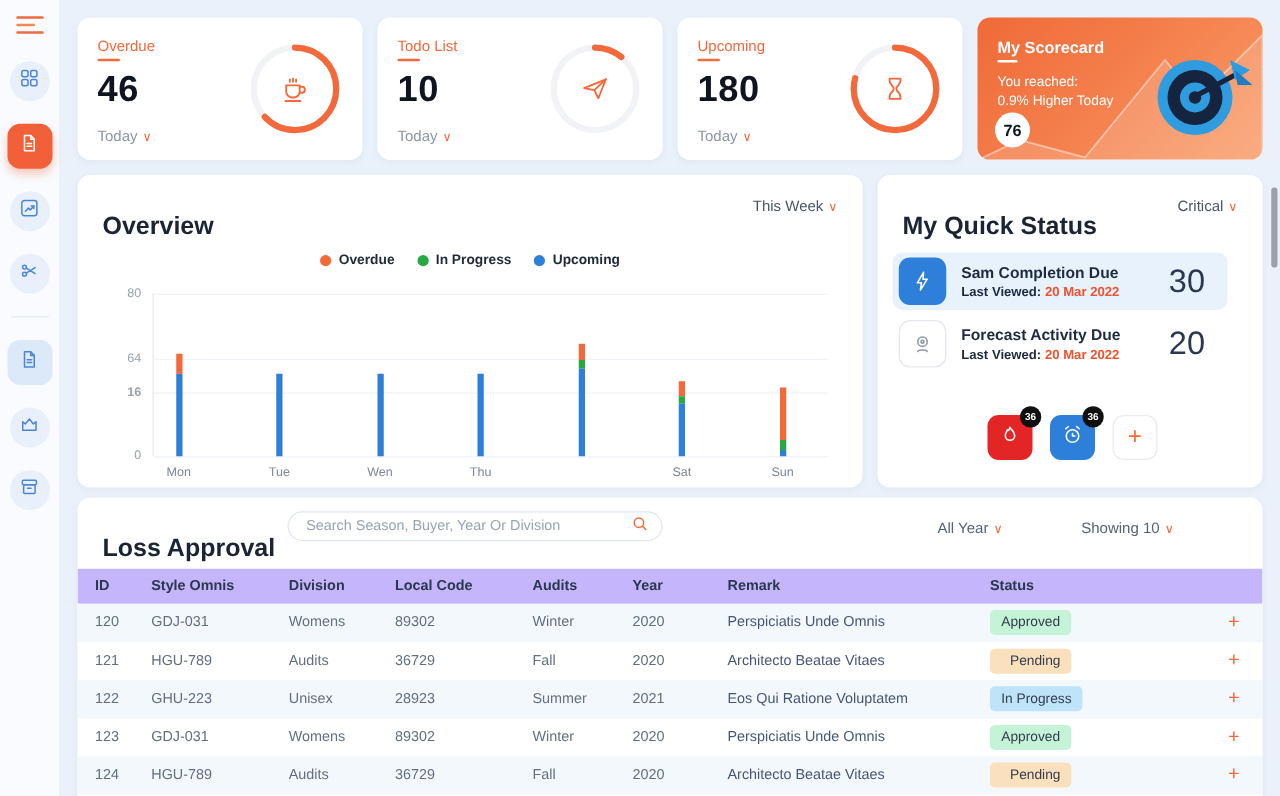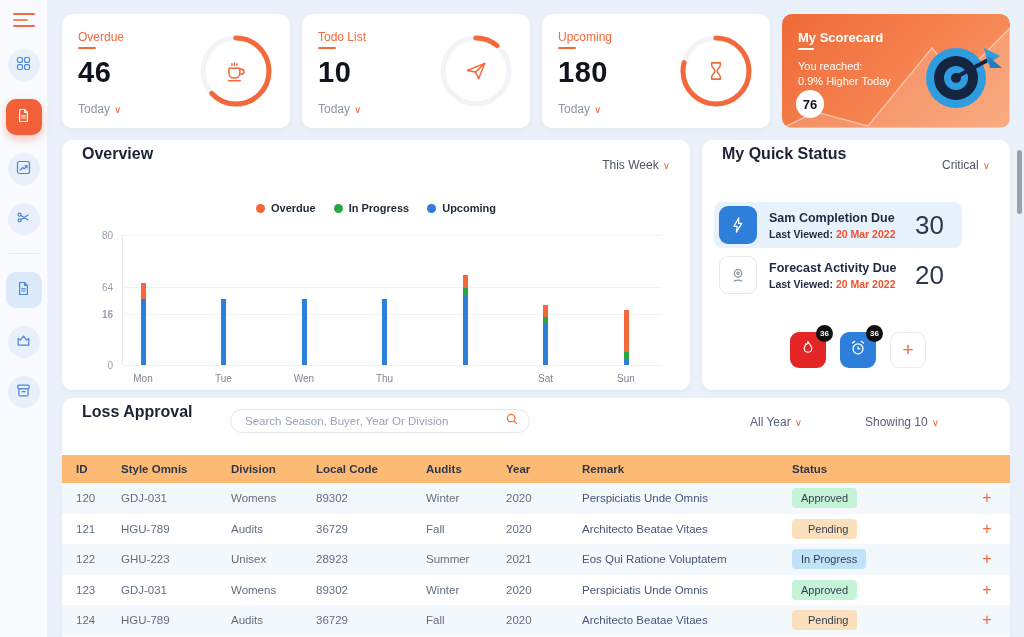--- a/index.html
+++ b/index.html
@@ -33,35 +33,35 @@
   
   .scorecard { position:absolute; left:782px; top:14px; width:228px; height:114px; border-radius:10px; background:linear-gradient(135deg,#ef6a38 0%,#f58350 55%,#f89d69 100%); overflow:hidden; color:#fff; }
   .sc-title { position:absolute; left:16px; top:16px; font-size:13px; font-weight:700; }
   .sc-underline { position:absolute; left:16px; top:34px; width:16px; height:2px; background:#fff; border-radius:2px; }
   .sc-line { position:absolute; left:16px; font-size:11px; }
   .sc-score { position:absolute; left:14px; top:76px; width:28px; height:28px; background:#fff; border-radius:50%; display:flex; align-items:center; justify-content:center; font-size:13px; font-weight:700; color:#10141f; }
   .sc-mountain { position:absolute; left:0; top:0; }
 
   
   .panel { position:absolute; background:#fff; border-radius:10px; box-shadow:0 2px 6px rgba(40,72,120,.05); }
-  .panel-title { position:absolute; left:20px; top:5px; font-size:16px; font-weight:700; color:#1b2434; }
+  .panel-title { position:absolute; left:20px; top:30px; font-size:20px; font-weight:700; color:#1b2434; }
   .panel-filter { position:absolute; right:20px; top:18px; font-size:12px; color:#4b5563; cursor:pointer; }
 
   
   .legend { position:absolute; left:0; top:62px; width:100%; display:flex; justify-content:center; gap:18px; }
   .legend-item { display:flex; align-items:center; gap:6px; font-size:11px; font-weight:700; color:#1f2937; }
   .legend-dot { width:9px; height:9px; border-radius:50%; display:inline-block; }
   .plot { position:absolute; left:60px; top:95px; width:540px; height:130px; border-left:1px solid #e7eaef; }
   .gridline { position:absolute; left:0; width:100%; height:1px; background:#eff2f6; }
   .ytick { position:absolute; left:-10px; transform:translate(-100%,-50%); font-size:10px; color:#98a1b0; }
   .bar-stack { position:absolute; bottom:0; width:5px; height:100%; display:flex; flex-direction:column-reverse; }
   .xtick { position:absolute; top:138px; transform:translateX(-50%); font-size:10px; color:#7d8795; }
 
   
-  .qs-row { position:absolute; left:12px; width:248px; height:46px; border-radius:8px; display:flex; align-items:center; }
+  .qs-row { position:absolute; left:12px; width:268px; height:46px; border-radius:8px; display:flex; align-items:center; }
   .qs-row.hl { background:#e7f2fd; }
   .qs-icon { width:38px; height:38px; border-radius:9px; margin-left:5px; display:flex; align-items:center; justify-content:center; }
   .qs-icon.blue { background:#2e7fd9; }
   .qs-icon.plain { background:#fff; border:1px solid #e4e8ee; }
   .qs-icon svg { width:20px; height:20px; fill:none; stroke-linecap:round; stroke-linejoin:round; }
   .qs-texts { margin-left:12px; }
   .qs-title { font-size:12.5px; font-weight:700; color:#1f2940; }
   .qs-sub { font-size:10.5px; margin-top:3px; font-weight:700; color:#1f2940; }
   .qs-sub .date { color:#f1512e; }
   .qs-value { position:absolute; right:18px; top:50%; transform:translateY(-50%); font-size:26px; color:#2b3850; }
@@ -70,21 +70,21 @@
   .shortcut .nbadge { position:absolute; top:-7px; right:-7px; width:17px; height:17px; border-radius:50%; background:#101010; color:#fff; font-size:8px; font-weight:700; display:flex; align-items:center; justify-content:center; }
   .shortcut.add { background:#fff; border:1px solid #e8ebf0; color:#f4693b; font-size:19px; font-weight:400; }
 
   
   .search-pill { position:absolute; left:168px; top:11px; width:300px; height:24px; border:1px solid #e0e6ee; border-radius:13px; background:#fff; display:flex; align-items:center; padding:0 10px 0 14px; }
   .search-pill input { border:none; outline:none; flex:1; font-size:11.5px; color:#3d4657; font-family:"Liberation Sans",sans-serif; background:transparent; }
   .search-pill input::placeholder { color:#9aa3b2; }
   .filter-link { position:absolute; top:17px; font-size:12px; color:#56617a; cursor:pointer; }
 
   .thead, .trow { display:grid; grid-template-columns:45px 110px 85px 110px 80px 76px 210px 180px 1fr; align-items:center; padding-left:14px; }
-  .thead { position:absolute; left:0; top:57px; width:100%; height:28px; background:#fdba74; font-size:11.5px; font-weight:700; color:#2c374d; }
+  .thead { position:absolute; left:0; top:57px; width:100%; height:28px; background:#c4b5fd; font-size:11.5px; font-weight:700; color:#2c374d; }
   .tbody { position:absolute; left:0; top:85px; width:100%; }
   .trow { height:30.5px; font-size:11.5px; color:#636e80; background:#fff; }
   .trow.tint { background:#f3f8fd; }
   .trow .remark { color:#475577; }
   .badge { display:inline-block; padding:4px 9px; border-radius:4px; font-size:11px; color:#333c4e; }
   .badge-approved { background:#c5f3d7; }
   .badge-pending { background:#fbe0bd;padding-left:16px; }
   .badge-in-progress { background:#bfe4f9; }
   .plus-btn { color:#f4693b; font-size:16px; text-align:center; cursor:pointer; width:30px; }
 

